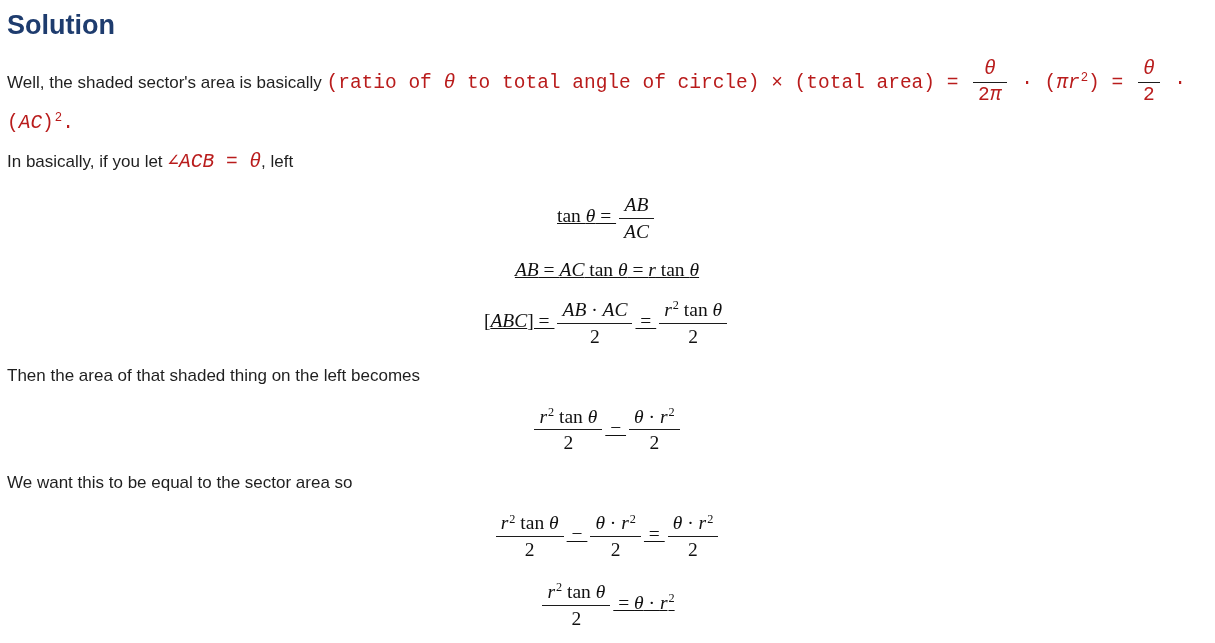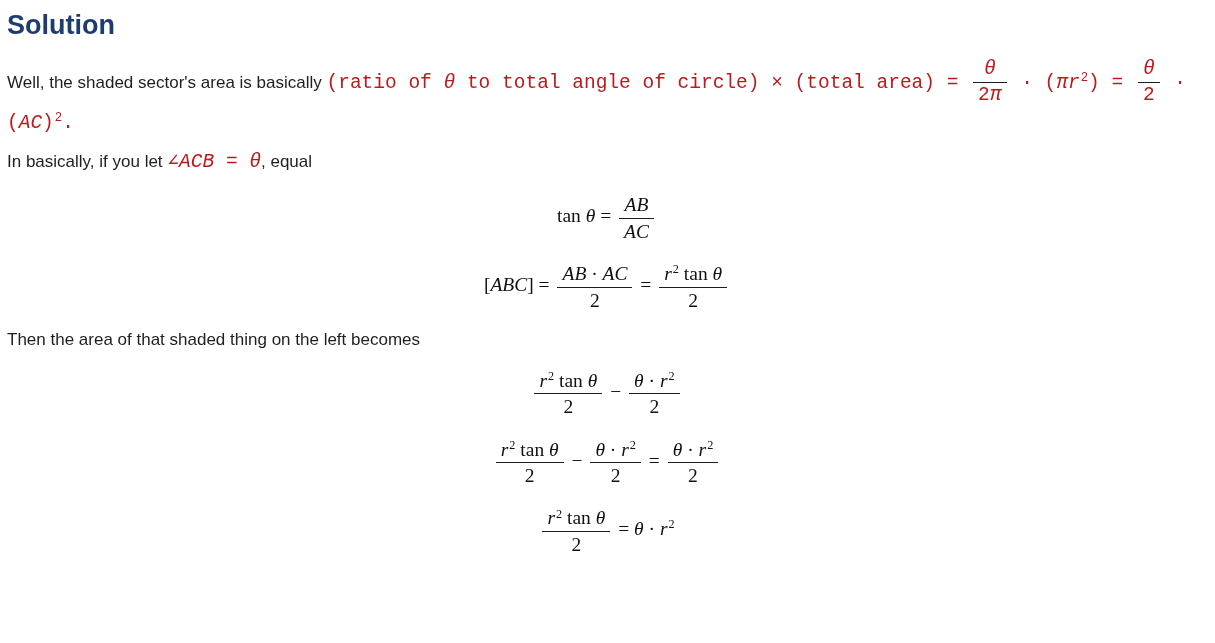--- a/index.html
+++ b/index.html
@@ -37,20 +37,21 @@
     color: #b91c1c;
     white-space: pre-wrap;
   }
   .equation {
     text-align: center;
     margin: 14px 0;
     font-family: "Liberation Serif", "DejaVu Serif", serif;
     font-size: 19.5px;
     color: #111111;
     white-space: pre-wrap;
+    text-decoration: underline;
   }
   .mvar { font-style: italic; }
   .mtxt { font-style: normal; }
   .msup {
     font-size: 0.63em;
     position: relative;
     top: -0.55em;
     margin-left: 1px;
     font-style: normal;
   }
@@ -74,30 +75,32 @@
 </style>
 </head>
 <body>
 
 <div class="page">
 
   <h1 class="heading">Solution</h1>
 
   <p class="para"><span>Well, the shaded sector's area is basically </span><span class="math"><span class="mtxt">(ratio of </span><span class="mvar">θ</span><span class="mtxt"> to total angle of circle) × (total area) = </span><span class="mfrac"><span class="mnum"><span class="mvar">θ</span></span><span class="mden"><span class="mtxt">2</span><span class="mvar">π</span></span></span><span class="mtxt"> · (</span><span class="mvar">πr</span><span class="msup">2</span><span class="mtxt">) = </span><span class="mfrac"><span class="mnum"><span class="mvar">θ</span></span><span class="mden"><span class="mtxt">2</span></span></span><span class="mtxt"> · (</span><span class="mvar">AC</span><span class="mtxt">)</span><span class="msup">2</span><span class="mtxt">.</span></span></p>
 
-  <p class="para"><span>In basically, if you let </span><span class="math"><span class="mtxt">∠</span><span class="mvar">ACB</span><span class="mtxt"> = </span><span class="mvar">θ</span></span><span>, equal</span></p>
+  <p class="para"><span>In basically, if you let </span><span class="math"><span class="mtxt">∠</span><span class="mvar">ACB</span><span class="mtxt"> = </span><span class="mvar">θ</span></span><span>, left</span></p>
 
   <div class="equation"><span class="mtxt">tan </span><span class="mvar">θ</span><span class="mtxt"> = </span><span class="mfrac"><span class="mnum"><span class="mvar">AB</span></span><span class="mden"><span class="mvar">AC</span></span></span></div>
 
+  <div class="equation"><span class="mvar">AB</span><span class="mtxt"> = </span><span class="mvar">AC</span><span class="mtxt"> tan </span><span class="mvar">θ</span><span class="mtxt"> = </span><span class="mvar">r</span><span class="mtxt"> tan </span><span class="mvar">θ</span></div>
 
   <div class="equation"><span class="mtxt">[</span><span class="mvar">ABC</span><span class="mtxt">] = </span><span class="mfrac"><span class="mnum"><span class="mvar">AB</span><span class="mtxt"> · </span><span class="mvar">AC</span></span><span class="mden"><span class="mtxt">2</span></span></span><span class="mtxt"> = </span><span class="mfrac"><span class="mnum"><span class="mvar">r</span><span class="msup">2</span><span class="mtxt"> tan </span><span class="mvar">θ</span></span><span class="mden"><span class="mtxt">2</span></span></span></div>
 
   <p class="para">Then the area of that shaded thing on the left becomes</p>
 
   <div class="equation"><span class="mfrac"><span class="mnum"><span class="mvar">r</span><span class="msup">2</span><span class="mtxt"> tan </span><span class="mvar">θ</span></span><span class="mden"><span class="mtxt">2</span></span></span><span class="mtxt"> − </span><span class="mfrac"><span class="mnum"><span class="mvar">θ</span><span class="mtxt"> · </span><span class="mvar">r</span><span class="msup">2</span></span><span class="mden"><span class="mtxt">2</span></span></span></div>
 
+  <p class="para">We want this to be equal to the sector area so</p>
 
   <div class="equation"><span class="mfrac"><span class="mnum"><span class="mvar">r</span><span class="msup">2</span><span class="mtxt"> tan </span><span class="mvar">θ</span></span><span class="mden"><span class="mtxt">2</span></span></span><span class="mtxt"> − </span><span class="mfrac"><span class="mnum"><span class="mvar">θ</span><span class="mtxt"> · </span><span class="mvar">r</span><span class="msup">2</span></span><span class="mden"><span class="mtxt">2</span></span></span><span class="mtxt"> = </span><span class="mfrac"><span class="mnum"><span class="mvar">θ</span><span class="mtxt"> · </span><span class="mvar">r</span><span class="msup">2</span></span><span class="mden"><span class="mtxt">2</span></span></span></div>
 
   <div class="equation"><span class="mfrac"><span class="mnum"><span class="mvar">r</span><span class="msup">2</span><span class="mtxt"> tan </span><span class="mvar">θ</span></span><span class="mden"><span class="mtxt">2</span></span></span><span class="mtxt"> = </span><span class="mvar">θ</span><span class="mtxt"> · </span><span class="mvar">r</span><span class="msup">2</span></div>
 
 
 </div>
 
 </body></html>

